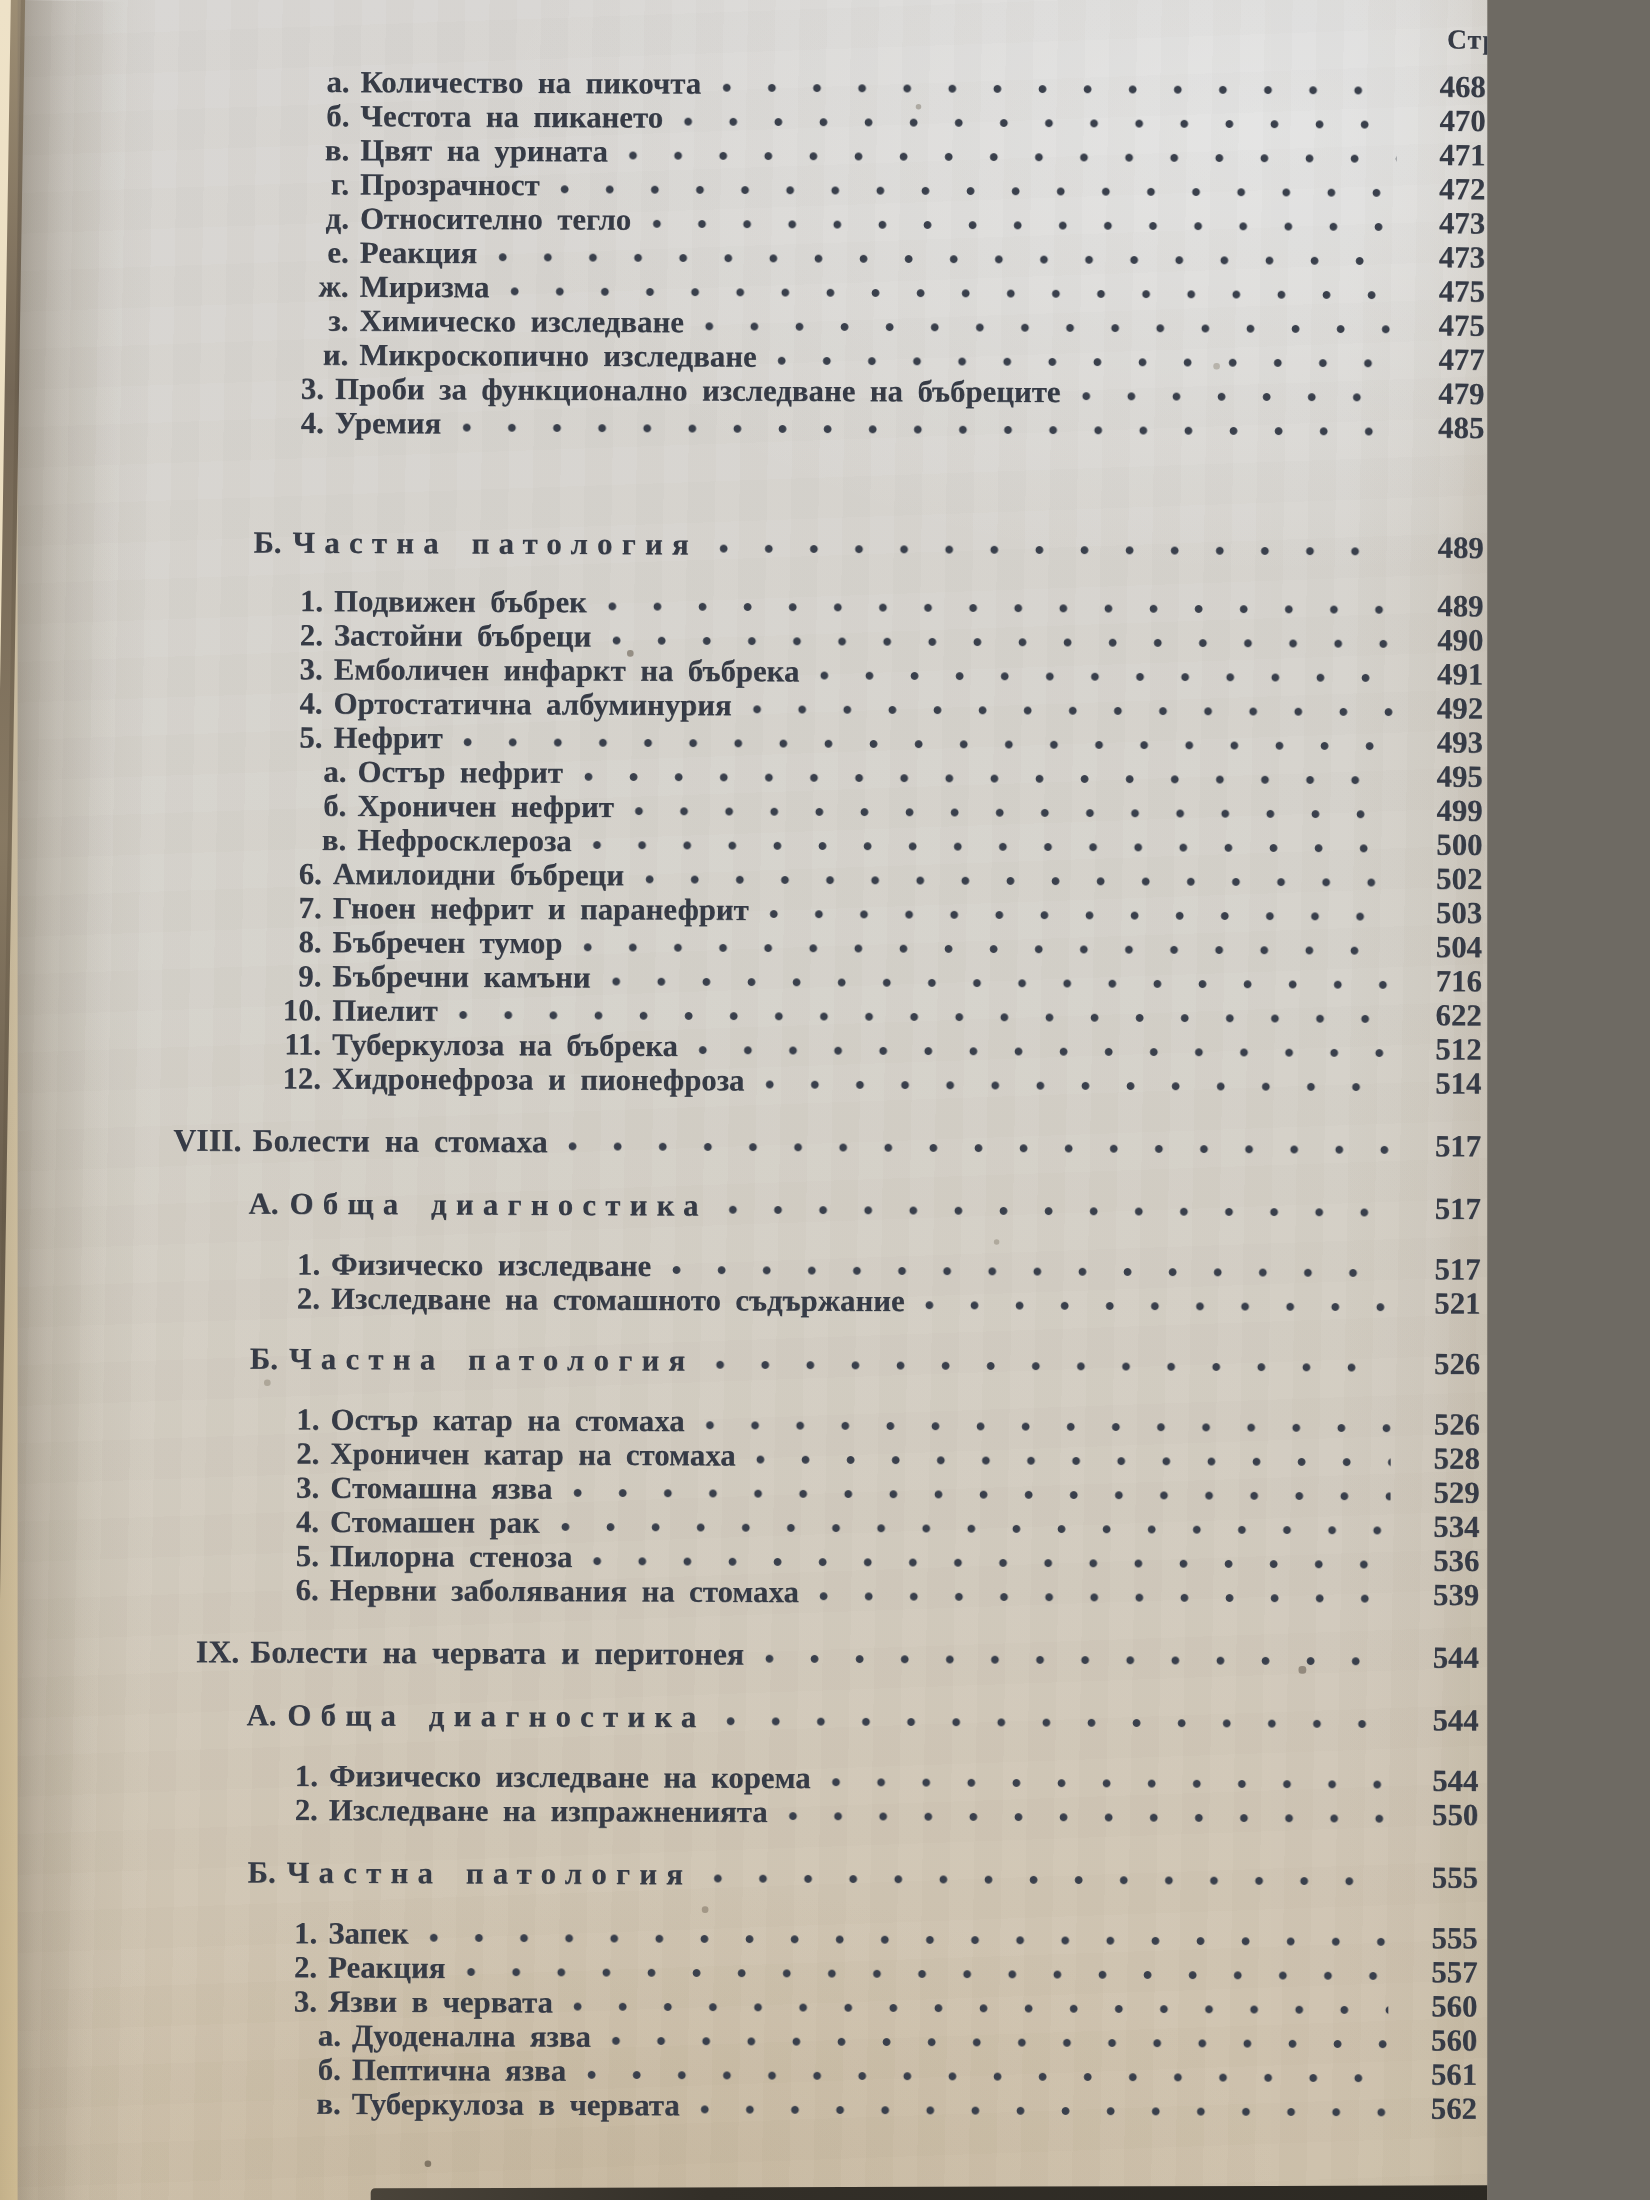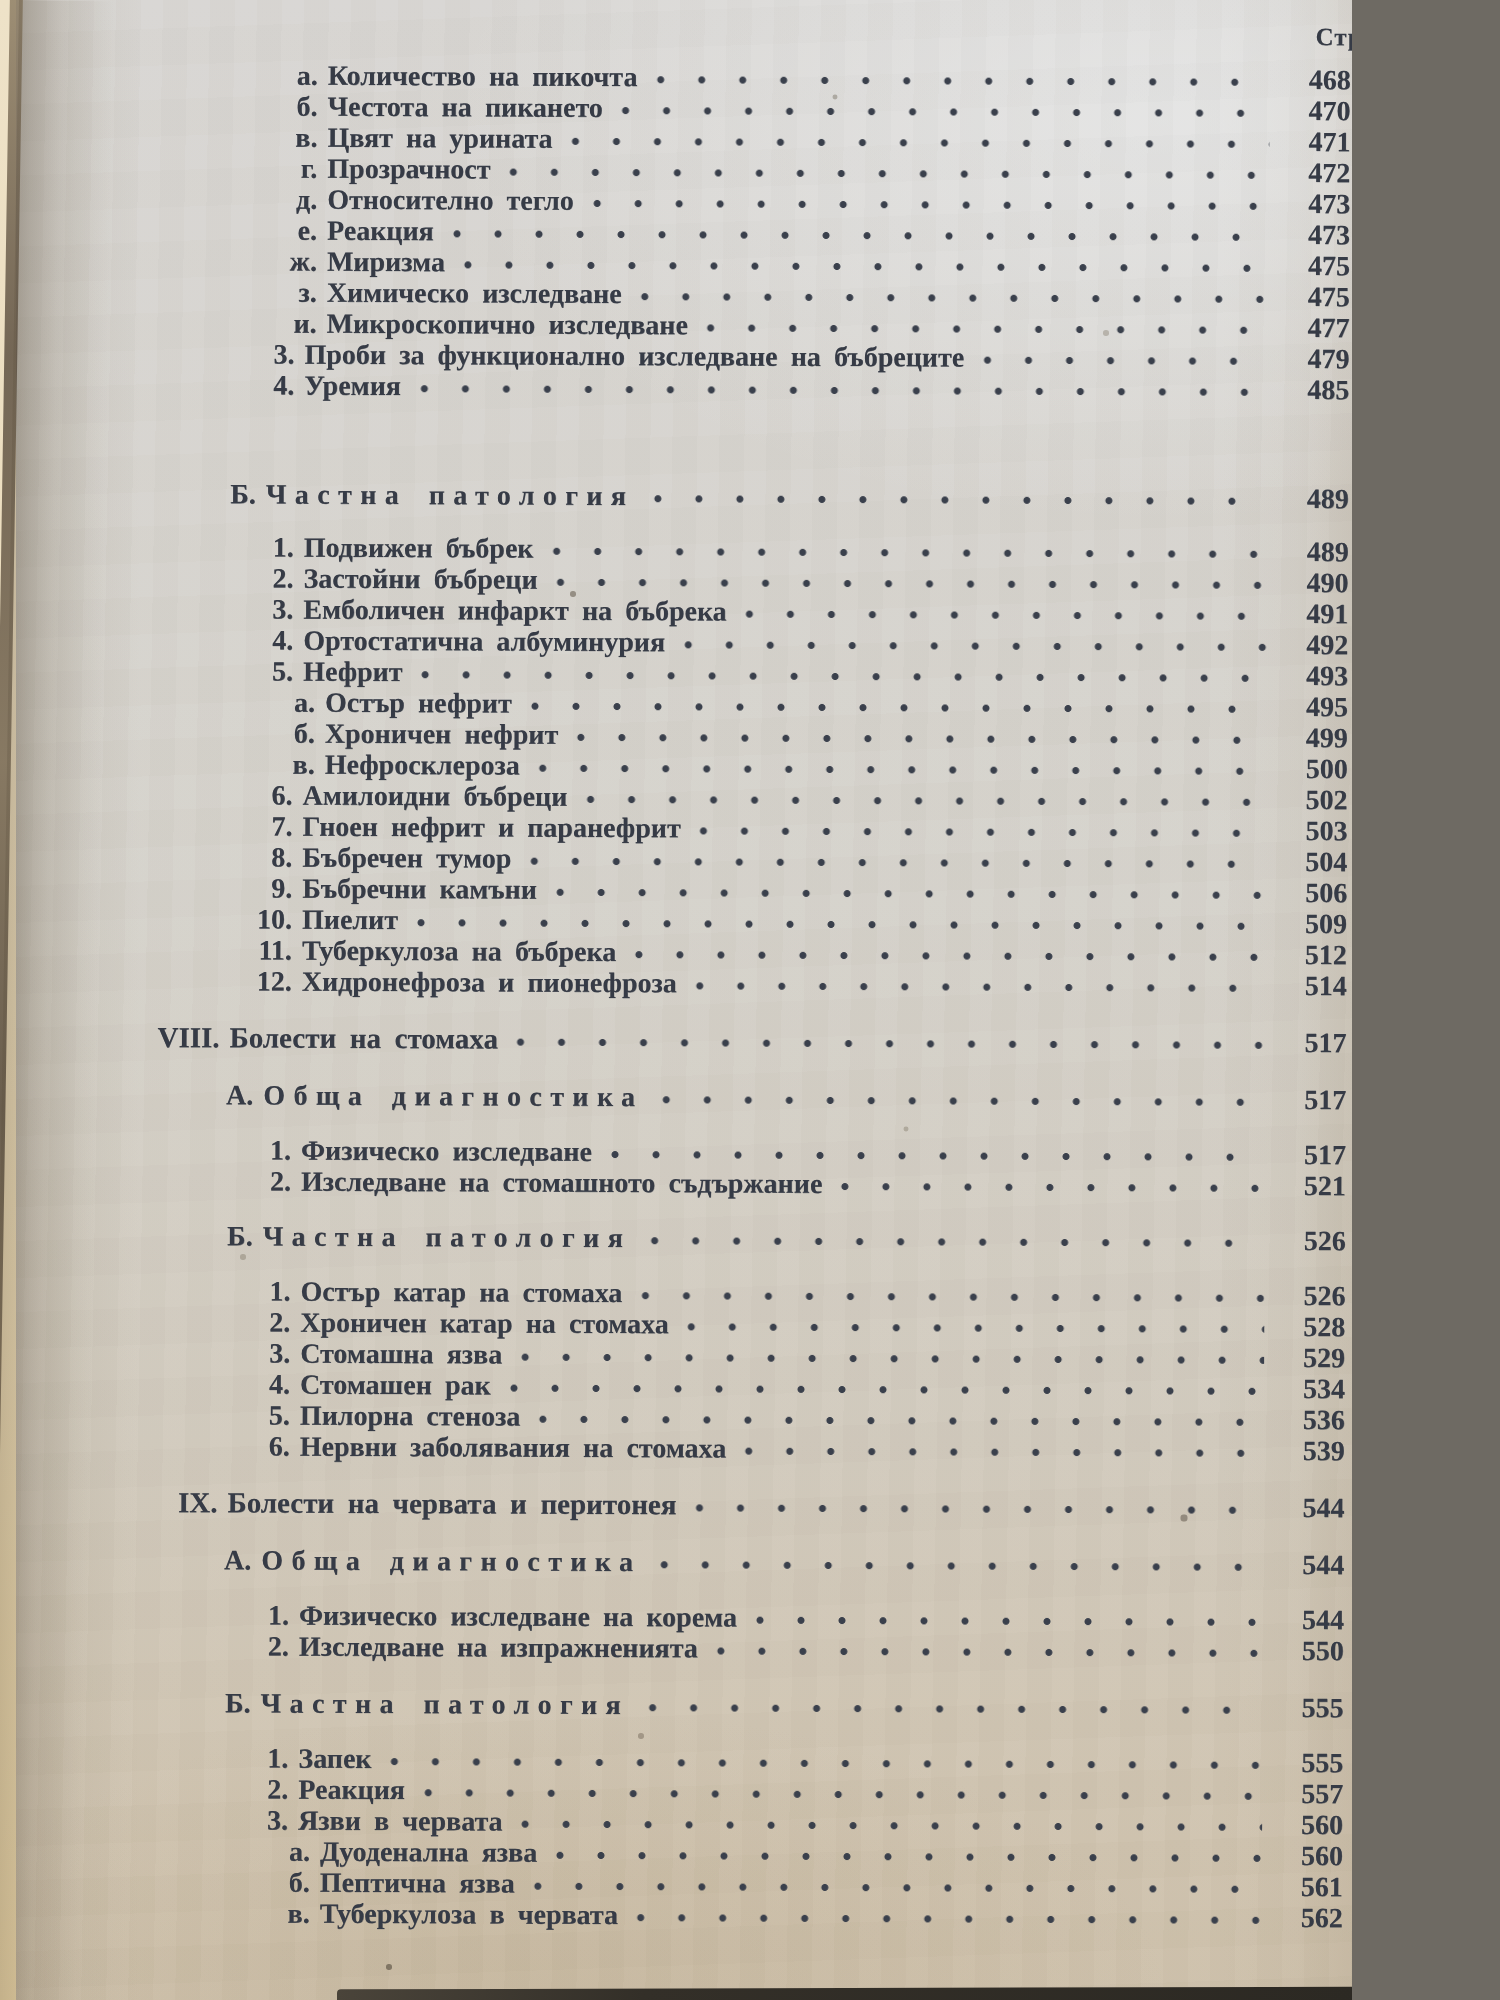--- a/index.html
+++ b/index.html
@@ -204,27 +204,27 @@
         <div class="row lvl2">
           <span class="lbl">8.</span>
           <span class="ttl">Бъбречен тумор</span>
           <span class="leader"></span>
           <span class="pg">504</span>
         </div>
         <div class="row lvl2">
           <span class="lbl">9.</span>
           <span class="ttl">Бъбречни камъни</span>
           <span class="leader"></span>
-          <span class="pg">506</span>
+          <span class="pg">716</span>
         </div>
         <div class="row lvl2">
           <span class="lbl">10.</span>
           <span class="ttl">Пиелит</span>
           <span class="leader"></span>
-          <span class="pg">509</span>
+          <span class="pg">622</span>
         </div>
         <div class="row lvl2">
           <span class="lbl">11.</span>
           <span class="ttl">Туберкулоза на бъбрека</span>
           <span class="leader"></span>
           <span class="pg">512</span>
         </div>
         <div class="row lvl2">
           <span class="lbl">12.</span>
           <span class="ttl">Хидронефроза и пионефроза</span>

